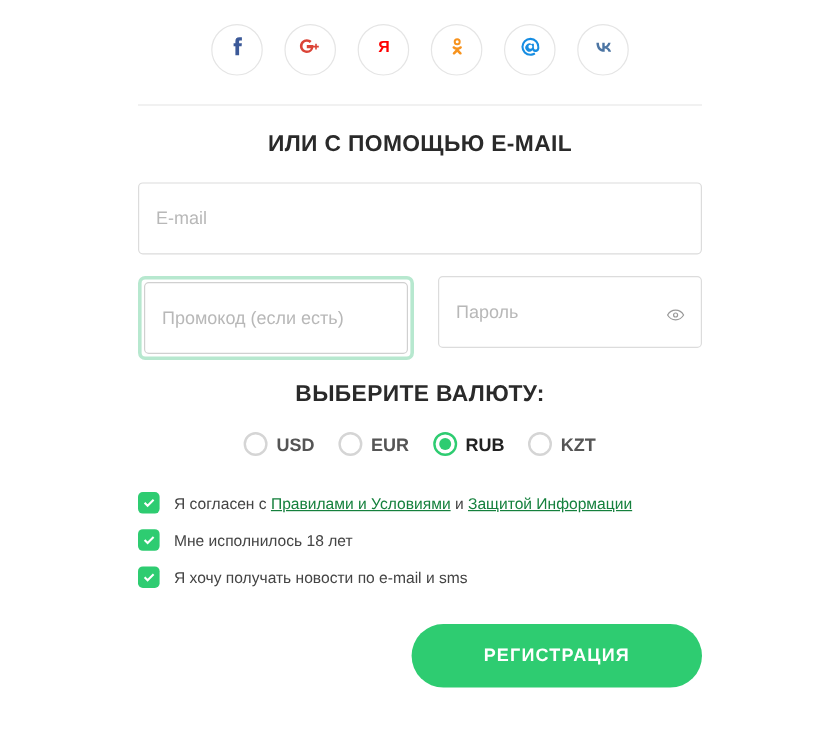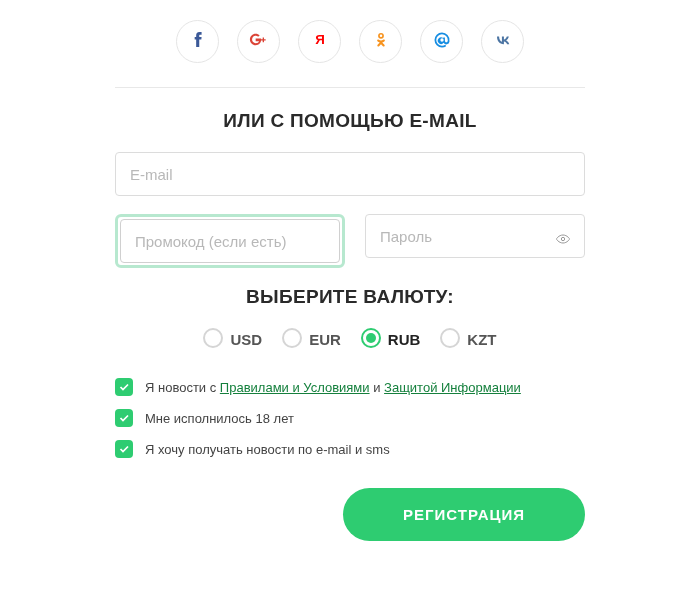--- a/index.html
+++ b/index.html
@@ -5,21 +5,21 @@
 * { box-sizing: border-box; margin: 0; padding: 0; }
 body { font-family: -apple-system, BlinkMacSystemFont, "Segoe UI", Arial, sans-serif; background: #fff; width: 700px; height: 610px; overflow: hidden; }
 .container { padding: 20px 115px 20px 115px; }
 .social-row { display: flex; justify-content: center; gap: 18px; margin-bottom: 24px; }
 .social-btn { width: 43px; height: 43px; border: 1px solid #e5e5e5; border-radius: 50%; display: flex; align-items: center; justify-content: center; cursor: pointer; background: #fff; }
 .social-btn svg { width: 20px; height: 20px; }
 .divider { border-top: 1px solid #e8e8e8; margin-bottom: 22px; }
 .section-title { text-align: center; font-size: 19px; font-weight: 700; color: #2a2a2a; letter-spacing: 0.3px; margin-bottom: 20px; }
 .input-row { display: flex; gap: 20px; margin-bottom: 18px; }
 .input-wrap { position: relative; flex: 1; }
-.text-input { width: 100%; height: 44px; border: 1px solid #dcdcdc; border-radius: 4px; padding: 16px 14px; font-size: 15px; color: #333; outline: none; }
+.text-input { width: 100%; height: 60px; border: 1px solid #dcdcdc; border-radius: 4px; padding: 16px 14px; font-size: 15px; color: #333; outline: none; }
 .text-input::placeholder { color: #b8b8b8; }
 .input-wrap.full { flex: 0 0 100%; }
 .eye-icon { position: absolute; right: 14px; top: 50%; transform: translateY(-50%); cursor: pointer; color: #888; }
 .promo-highlight { border: 3px solid #b7e8cf; border-radius: 6px; padding: 2px; }
 .promo-highlight .text-input { border: 1px solid #d0d0d0; }
 .currency-row { display: flex; justify-content: center; gap: 20px; margin-bottom: 30px; }
 .radio-opt { display: flex; align-items: flex-end; gap: 7px; cursor: pointer; }
 .radio-circle { width: 20px; height: 20px; border: 2px solid #d5d5d5; border-radius: 50%; display: flex; align-items: center; justify-content: center; }
 .radio-opt.selected .radio-circle { border-color: #2ecc71; }
 .radio-dot { width: 10px; height: 10px; background: #2ecc71; border-radius: 50%; display: none; }
@@ -132,21 +132,21 @@
   </div>
 
   <div class="checklist">
     <div class="check-row">
       <div class="checkbox">
         <svg viewBox="0 0 24 24">
             <path fill="none" stroke="#fff" stroke-width="3.5" d="M5 12l5 5L20 7"></path>
           </svg>
       </div>
       <span>
-        <span>Я новости с </span><a href="#">Правилами и Условиями</a><span> и </span><a href="#">Защитой Информации</a>
+        <span>Я согласен с </span><a href="#">Правилами и Условиями</a><span> и </span><a href="#">Защитой Информации</a>
       </span>
     </div>
     <div class="check-row">
       <div class="checkbox">
         <svg viewBox="0 0 24 24">
             <path fill="none" stroke="#fff" stroke-width="3.5" d="M5 12l5 5L20 7"></path>
           </svg>
       </div>
       <span>Мне исполнилось 18 лет</span>
     </div>

